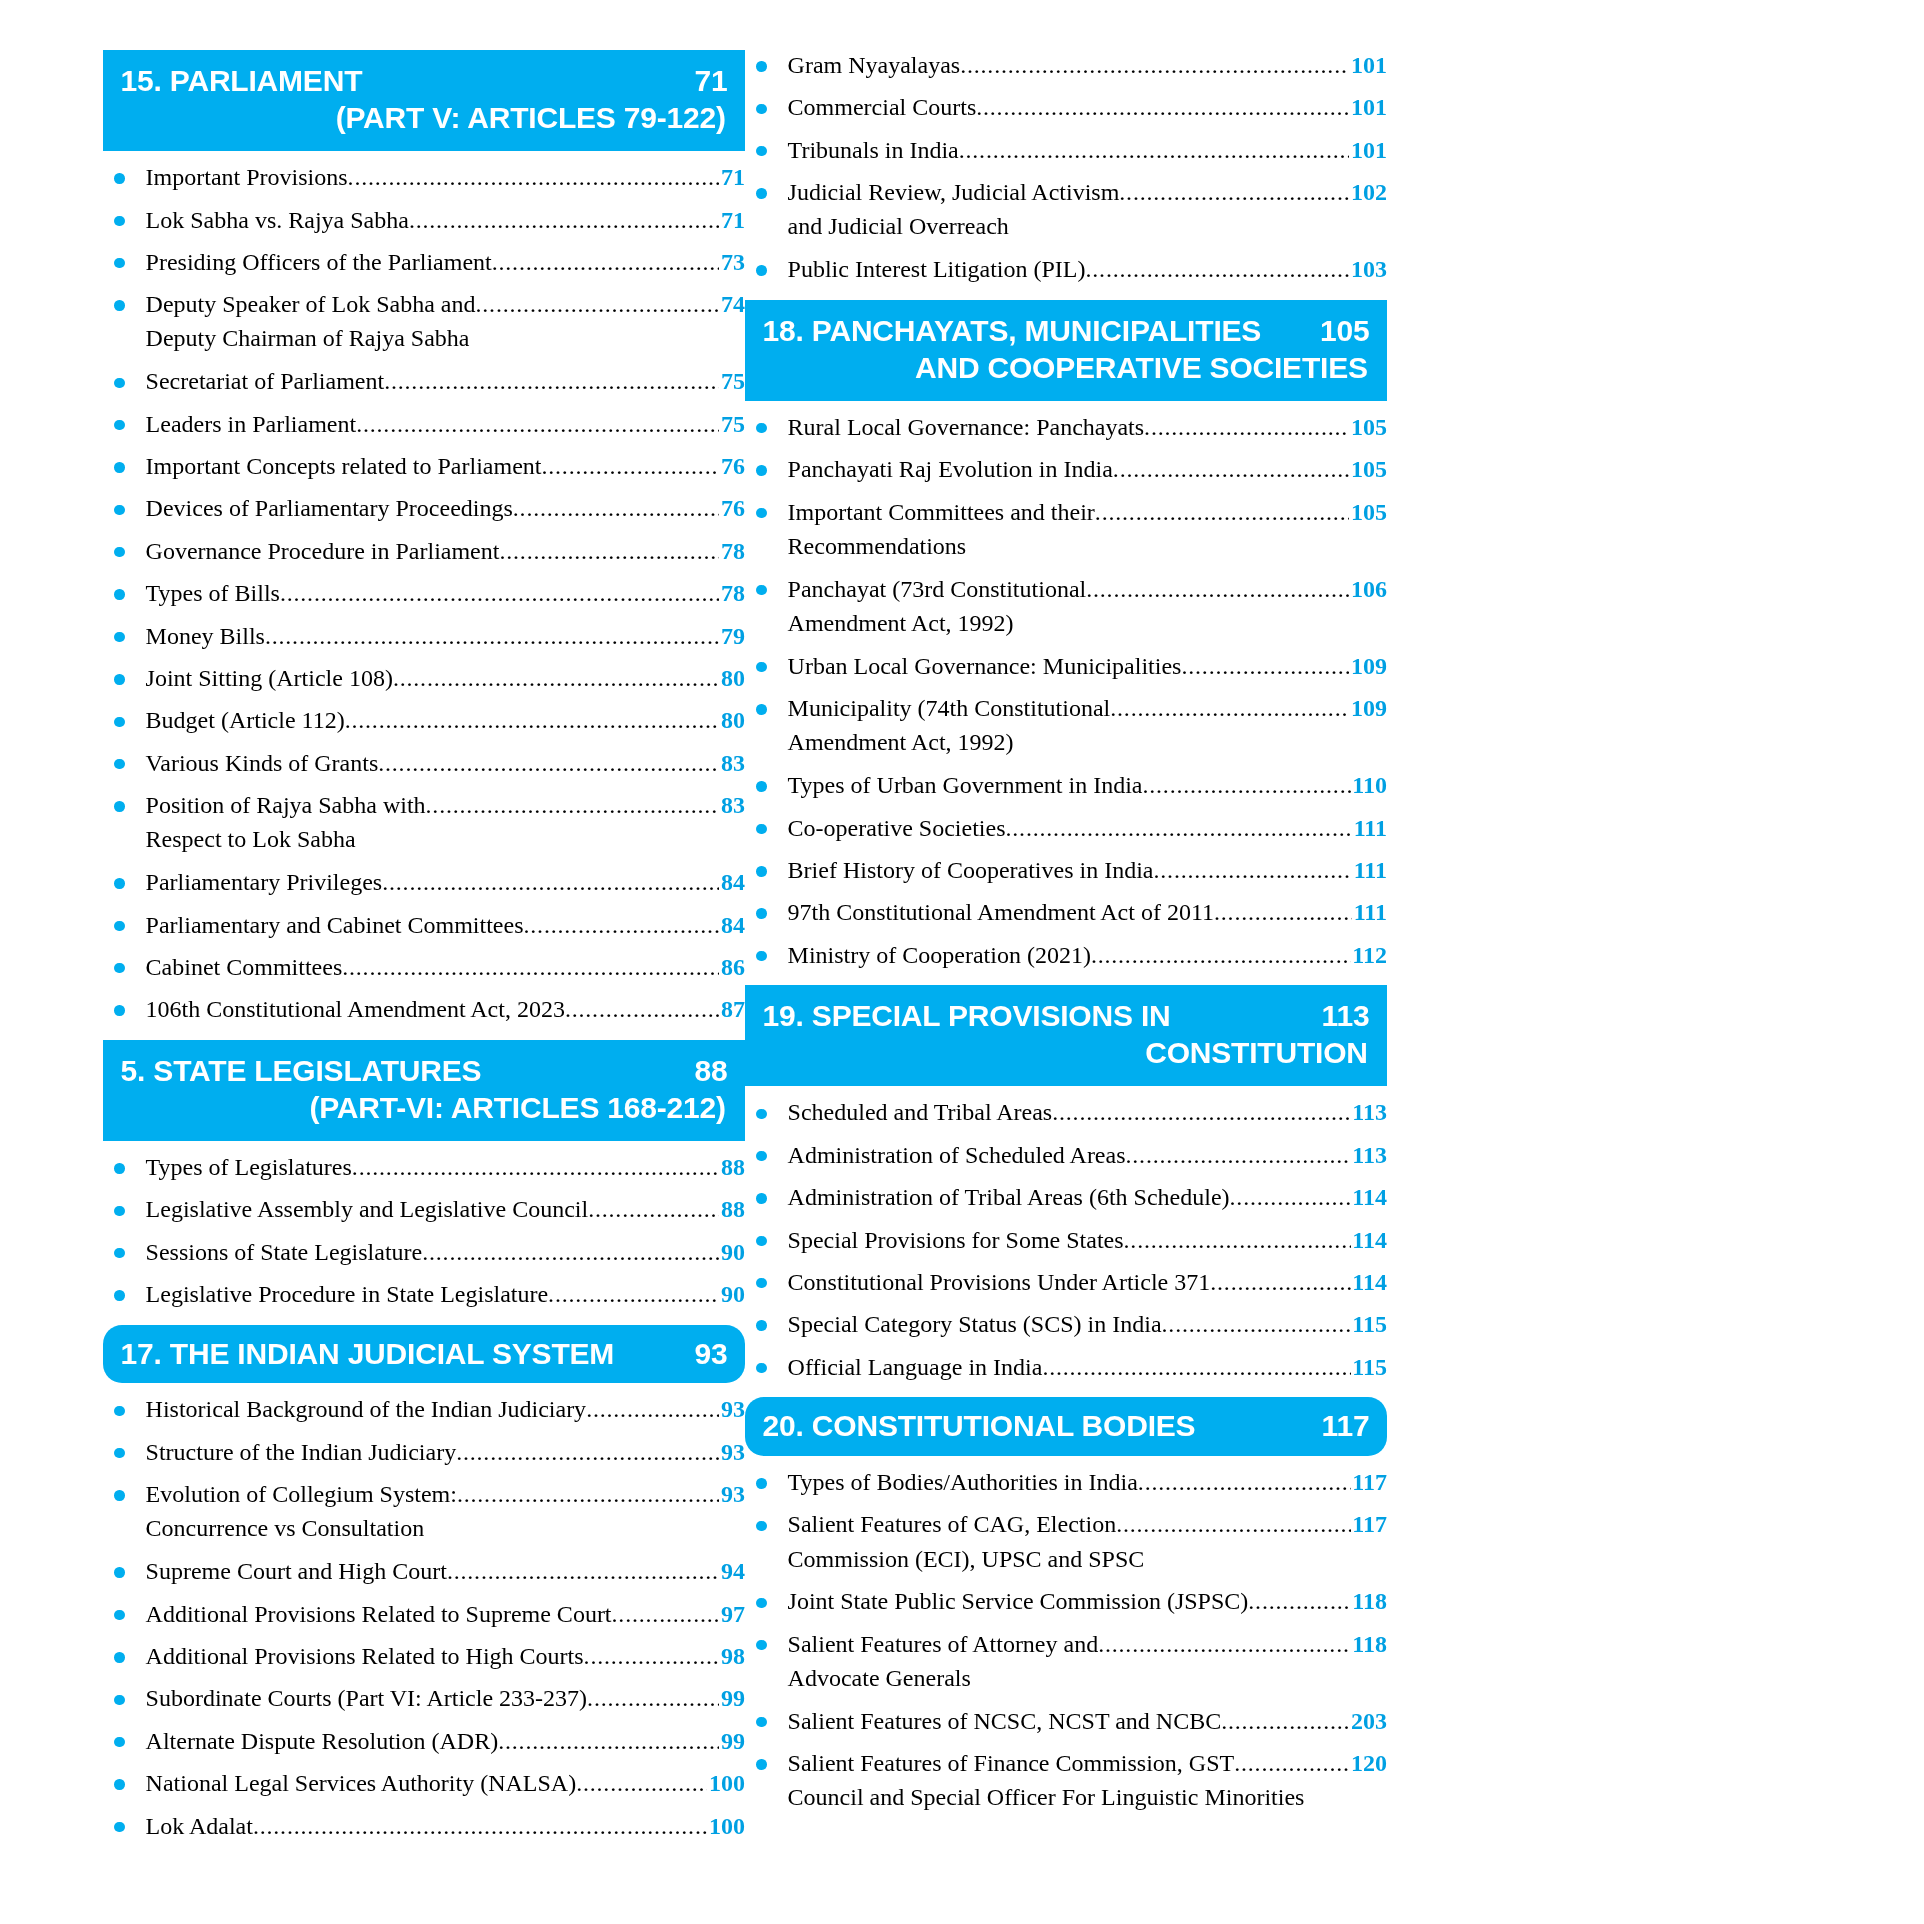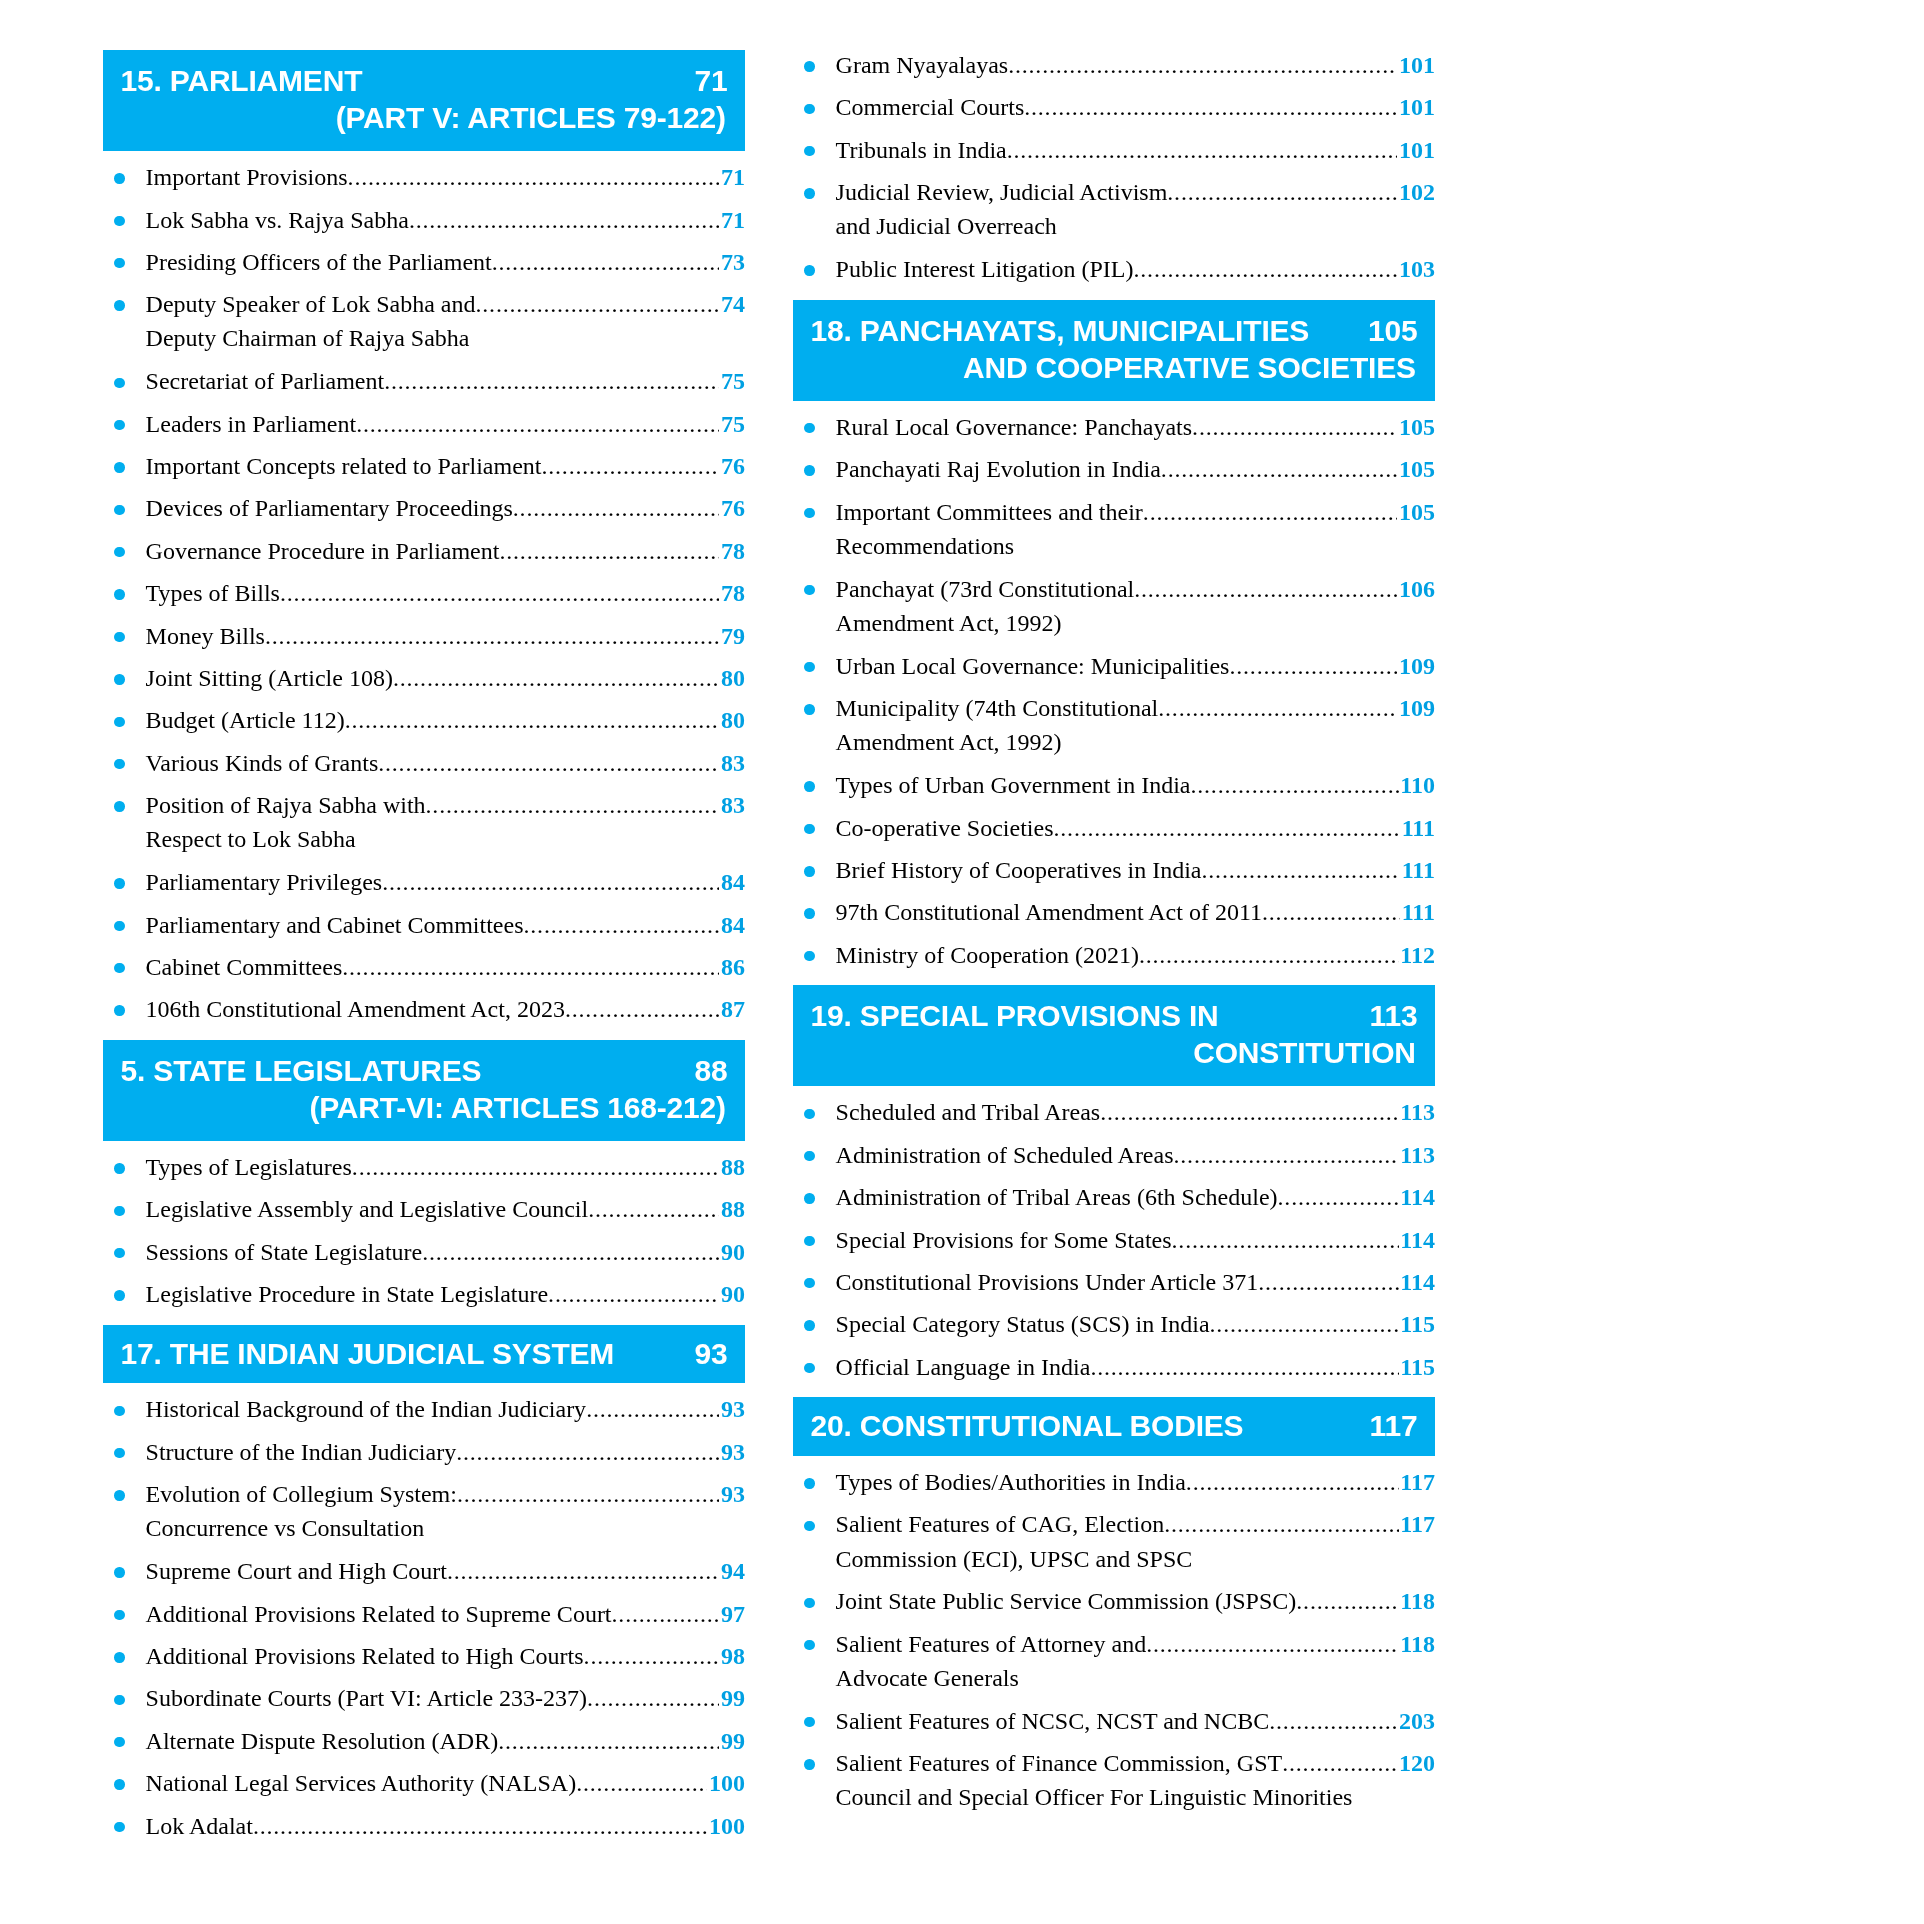--- a/index.html
+++ b/index.html
@@ -14,41 +14,40 @@
     font-family: "Liberation Serif", "DejaVu Serif", serif;
     color: #000000;
     overflow: hidden;
   }
 
   .page {
     width: 1925px;
     height: 1925px;
     padding: 50px 103px 32px 103px;
     display: flex;
-    gap: 48px;
     align-items: flex-start;
   }
 
   .column {
     width: 642px;
     flex: 0 0 642px;
   }
 
   
   .chapter-head {
     background: #00AEEF;
     color: #ffffff;
     padding: 13px 17.6px 14.4px 17.6px;
     margin-bottom: 11.2px;
     font-family: "Liberation Sans", "DejaVu Sans", sans-serif;
     font-weight: bold;
     font-style: normal;
     letter-spacing: -0.2px;
   }
-  .chapter-head.compact { padding: 11.2px 17.6px 12px 17.6px; }
+  .chapter-head.compact { padding: 11.2px 17.6px 12px 17.6px; border-radius: 19px; }
 
   .chapter-line {
     display: flex;
     align-items: baseline;
     justify-content: space-between;
     gap: 14.4px;
   }
   .chapter-title-1 {
     font-size: 30px;
     line-height: 1.18;

